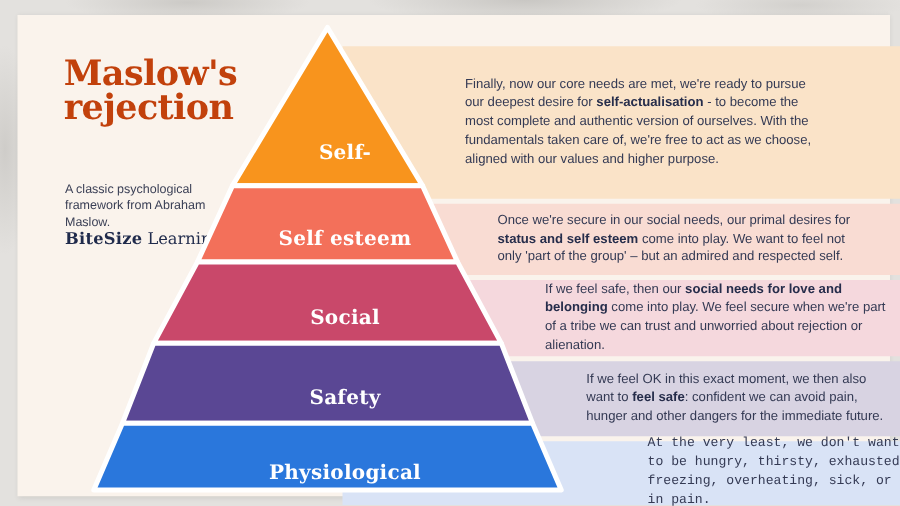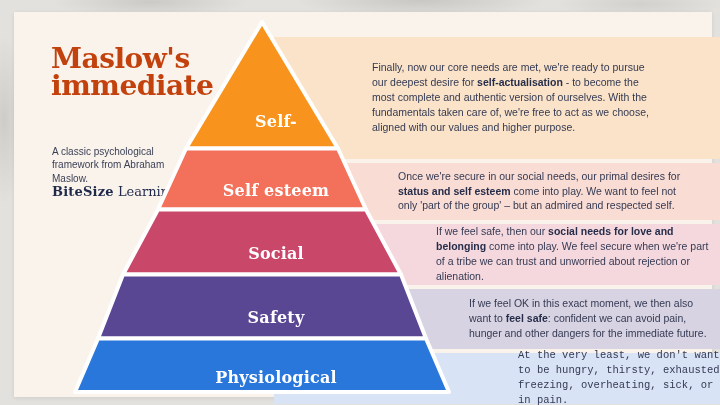--- a/index.html
+++ b/index.html
@@ -68,21 +68,21 @@
   .d5{top:340.5px;height:51.5px;left:504px;width:212px;font-family:Liberation Mono, monospace;}
 </style>
 </head>
 <body>
 
 <div class="stage">
   <div class="card">
 
     <div class="title">
       <div>Maslow's</div>
-      <div>immediate</div>
+      <div>rejection</div>
     </div>
 
     <div class="subtitle">A classic psychological framework from Abraham Maslow.</div>
 
     <div class="brand">
       <span class="bold">BiteSize</span><span> Learning</span>
     </div>
 
     <div class="band b1" style="background: rgb(250, 227, 200);"></div>
     <div class="band b2" style="background: rgb(249, 220, 211);"></div>

